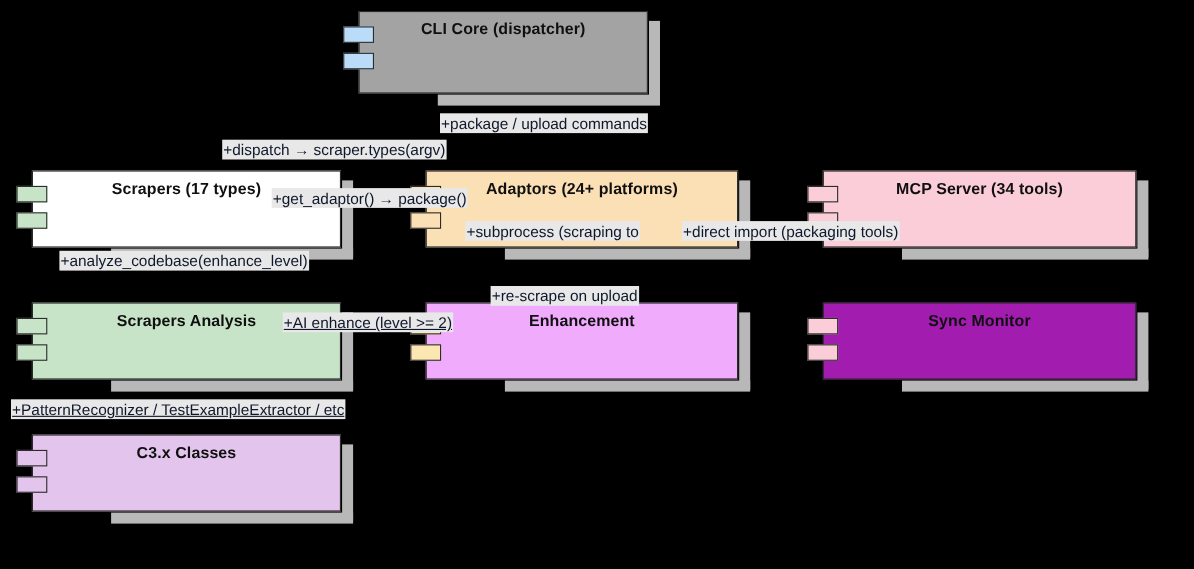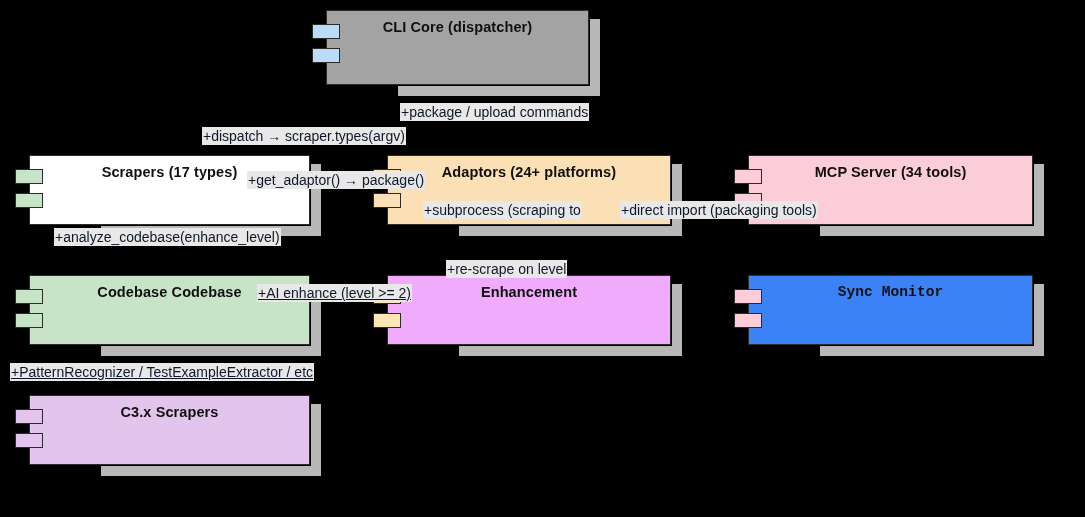--- a/index.html
+++ b/index.html
@@ -143,59 +143,59 @@
         <div class="component" style="left: 748px; top: 155px; width: 285px; height: 70px; background: rgb(251, 205, 216);">
           <div class="title">MCP Server (34 tools)</div>
         </div>
         <div class="tab" style="left: 734px; top: 169px; background: rgb(251, 205, 216);"></div>
         <div class="tab" style="left: 734px; top: 193px; background: rgb(251, 205, 216);"></div>
       </div>
       <div style="position: absolute; left: 0px; top: 0px;">
         <div class="shadow-b" style="left: 101px; top: 346px; width: 220px; height: 10px;"></div>
         <div class="shadow-r" style="left: 311px; top: 284px; width: 10px; height: 70px;"></div>
         <div class="component" style="left: 29px; top: 275px; width: 281px; height: 70px; background: rgb(200, 228, 200);">
-          <div class="title">Codebase Codebase</div>
+          <div class="title">Scrapers Analysis</div>
         </div>
         <div class="tab" style="left: 15px; top: 289px; background: rgb(200, 228, 200);"></div>
         <div class="tab" style="left: 15px; top: 313px; background: rgb(200, 228, 200);"></div>
       </div>
       <div style="position: absolute; left: 0px; top: 0px;">
         <div class="shadow-b" style="left: 459px; top: 346px; width: 223px; height: 10px;"></div>
         <div class="shadow-r" style="left: 672px; top: 284px; width: 10px; height: 70px;"></div>
         <div class="component" style="left: 387px; top: 275px; width: 284px; height: 70px; background: #f0abfc;">
           <div class="title">Enhancement</div>
         </div>
         <div class="tab" style="left: 373px; top: 289px; background: rgb(252, 230, 178);"></div>
         <div class="tab" style="left: 373px; top: 313px; background: rgb(252, 230, 178);"></div>
       </div>
       <div style="position: absolute; left: 0px; top: 0px;">
         <div class="shadow-b" style="left: 820px; top: 346px; width: 224px; height: 10px;"></div>
         <div class="shadow-r" style="left: 1034px; top: 284px; width: 10px; height: 70px;"></div>
-        <div class="component" style="left: 748px; top: 275px; width: 285px; height: 70px; background: #3b82f6; font-family: Liberation Mono, monospace;">
+        <div class="component" style="left: 748px; top: 275px; width: 285px; height: 70px; background: #a21caf;">
           <div class="title">Sync Monitor</div>
         </div>
         <div class="tab" style="left: 734px; top: 289px; background: rgb(251, 205, 216);"></div>
         <div class="tab" style="left: 734px; top: 313px; background: rgb(251, 205, 216);"></div>
       </div>
       <div style="position: absolute; left: 0px; top: 0px;">
         <div class="shadow-b" style="left: 101px; top: 466px; width: 220px; height: 10px;"></div>
         <div class="shadow-r" style="left: 311px; top: 404px; width: 10px; height: 70px;"></div>
         <div class="component" style="left: 29px; top: 395px; width: 281px; height: 70px; background: rgb(227, 196, 236);">
-          <div class="title">C3.x Scrapers</div>
+          <div class="title">C3.x Classes</div>
         </div>
         <div class="tab" style="left: 15px; top: 409px; background: rgb(227, 196, 236);"></div>
         <div class="tab" style="left: 15px; top: 433px; background: rgb(227, 196, 236);"></div>
       </div>
     </div>
 
   <div id="labels-layer">
       <div class="conn-label" style="left: 400px; top: 103px;">+package / upload commands</div>
       <div class="conn-label" style="left: 202px; top: 127px;">+dispatch → scraper.types(argv)</div>
       <div class="conn-label" style="left: 247px; top: 171px;">+get_adaptor() → package()</div>
       <div class="conn-label" style="left: 423px; top: 201px;">+subprocess (scraping to</div>
       <div class="conn-label" style="left: 620px; top: 201px;">+direct import (packaging tools)</div>
       <div class="conn-label" style="left: 54px; top: 228px;">+analyze_codebase(enhance_level)</div>
-      <div class="conn-label" style="left: 446px; top: 260px;">+re-scrape on level</div>
+      <div class="conn-label" style="left: 446px; top: 260px;">+re-scrape on upload</div>
       <div class="conn-label" style="left: 257px; top: 284px; text-decoration: underline;">+AI enhance (level &gt;= 2)</div>
       <div class="conn-label" style="left: 10px; top: 363px; text-decoration: underline;">+PatternRecognizer / TestExampleExtractor / etc</div>
     </div>
 
 </div>
 
 </body></html>

